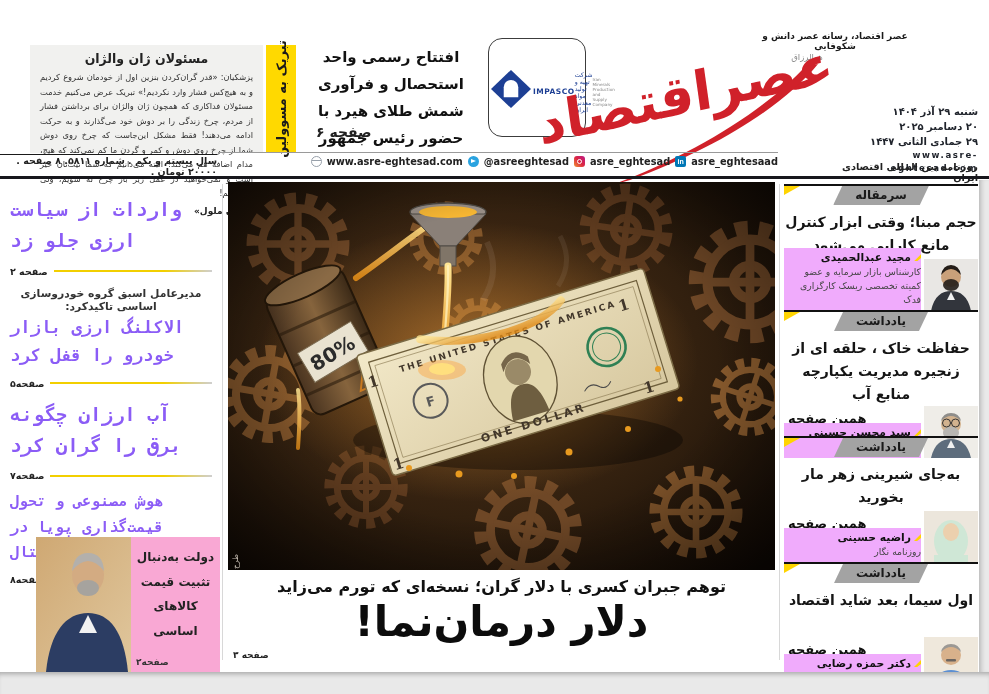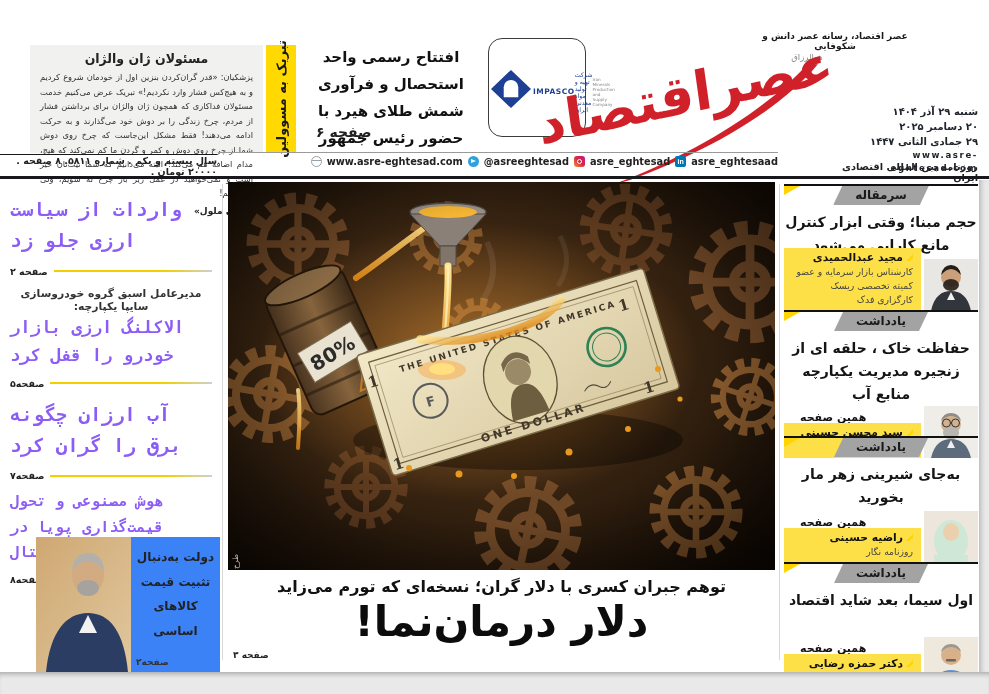--- a/index.html
+++ b/index.html
@@ -57,21 +57,21 @@
   .lc-head { text-align:left; font-weight:bold; color:#8b5cf6;font-family:Liberation Mono, monospace; }
   .h19 { font-size:19px; line-height:1.65; }
   .h17 { font-size:17px; line-height:1.65; }
   .h15 { font-size:15px; line-height:1.7; }
   .lc-kicker { text-align:center; font-weight:bold; font-size:10.8px; color:#333; margin:10px 0 2px; }
   .pagerule { display:flex; align-items:center; gap:6px; margin:7px 0 9px; }
   .pagerule .lbl { font-size:9.5px; font-weight:bold; color:#222; order:2; }
   .pagerule .line { flex:1; height:2px; background:linear-gradient(to left,#cfcfcf 0%,#f2cf00 30%,#f2cf00 100%); order:1; }
 
   .photo-box { position:absolute; left:36px; top:537px; width:184px; height:135px; display:flex; }
-  .pb-text { flex:1; background:#3b82f6; padding:8px 5px 5px; display:flex; flex-direction:column; }
+  .pb-text { flex:1; background:#f9a8d4; padding:8px 5px 5px; display:flex; flex-direction:column; }
   .pb-head { font-size:12px; font-weight:bold; line-height:2.05; text-align:center; color:#222; }
   .pb-page { margin-top:auto; font-size:9px; font-weight:bold; color:#333; text-align:left; }
   .pb-photo { width:95px; flex:0 0 auto; }
   .pb-photo svg { display:block; }
 
   
   .hero { position:absolute; left:228px; top:182px; width:547px; height:388px; }
   .kicker { position:absolute; left:228px; top:577px; width:547px; text-align:center; font-weight:bold; font-size:16px; color:#111; }
   .main-headline { position:absolute; left:228px; top:597px; width:547px; text-align:center; font-weight:bold; font-size:42px; color:#0c0c0c; letter-spacing:-.5px; }
   .main-page { position:absolute; left:233px; top:650px; font-size:9px; font-weight:bold; color:#222; }
@@ -79,22 +79,22 @@
   
   .sidebar { position:absolute; left:784px; top:184px; width:194px; display:flex; flex-direction:column; }
   .sec { height:126px; position:relative; }
   .sec-header { position:relative; height:22px; border-top:2px solid #111; }
   .sec-header .tri { position:absolute; left:0; top:0; width:0; height:0; border-top:9px solid #ffd400; border-right:16px solid transparent; }
   .sec-header .tag { position:absolute; left:50%; top:0; transform:translateX(-50%); background:#a3a3a3; padding:2px 22px 3px; font-weight:bold; font-size:12px; color:#1a1a1a; clip-path:polygon(9px 0,100% 0,calc(100% - 9px) 100%,0 100%); white-space:nowrap; }
   .sec-head { text-align:center; font-weight:bold; font-size:14px; line-height:1.65; color:#151515; margin-top:5px; min-height:48px; }
   .sec-author { position:relative; height:54px; }
   .sec-author .photo { position:absolute; right:0; bottom:2px; width:54px; height:52px; }
   .sec-author .photo svg { display:block; }
-  .sec-author .note { position:absolute; left:16px; top:5px; font-size:11px; font-weight:bold; color:#111; }
-  .sec-author .abox { position:absolute; left:0; right:57px; bottom:2px; background:#fde047; padding:3px 8px 4px; text-align:right; }
+  .sec-author .note { position:absolute; left:4px; top:5px; font-size:13px; font-weight:bold; color:#111; }
+  .sec-author .abox { position:absolute; left:0; right:57px; bottom:2px; background:#f0abfc; padding:3px 0 4px; text-align:right; }
   .aname { font-size:10.8px; font-weight:bold; color:#111; }
   .arole { font-size:9.3px; color:#444; line-height:1.5; margin-top:1px; }
   .pen { display:inline-block; width:7px; height:7px; background:#ffd400; clip-path:polygon(0 100%,100% 0,100% 55%,45% 100%); margin-left:3px; }
 </style>
 </head>
 <body>
 
 <div class="page">
 
   <div class="satire-box">
@@ -155,21 +155,21 @@
   <div class="header-rule"></div>
   <div class="vline" style="left:222px"></div>
   <div class="vline" style="left:779px"></div>
 
   <div class="left-col">
     <div class="lc-head h19" style="margin-top:6px">واردات از سیاست ارزی جلو زد</div>
     <div class="pagerule">
       <span class="line"></span>
         <span class="lbl">صفحه ۲</span>
     </div>
-    <div class="lc-kicker">مدیرعامل اسبق گروه خودروسازی سایپا یکپارچه:</div>
+    <div class="lc-kicker">مدیرعامل اسبق گروه خودروسازی اساسی تاکیدکرد:</div>
     <div class="lc-head h17">الاکلنگ ارزی بازار خودرو را قفل کرد</div>
     <div class="pagerule">
       <span class="line"></span>
         <span class="lbl">صفحه۵</span>
     </div>
     <div class="lc-head h19" style="margin-top:12px">آب ارزان چگونه برق را گران کرد</div>
     <div class="pagerule">
       <span class="line"></span>
         <span class="lbl">صفحه۷</span>
     </div>

